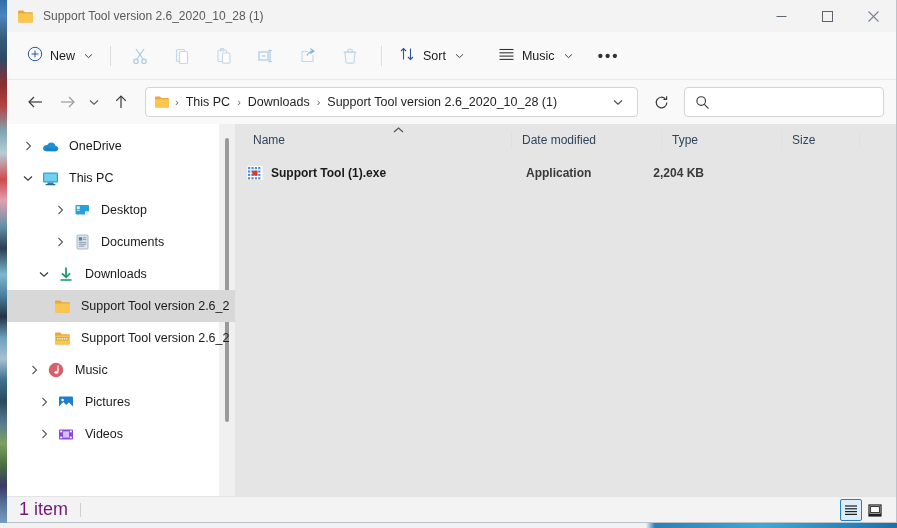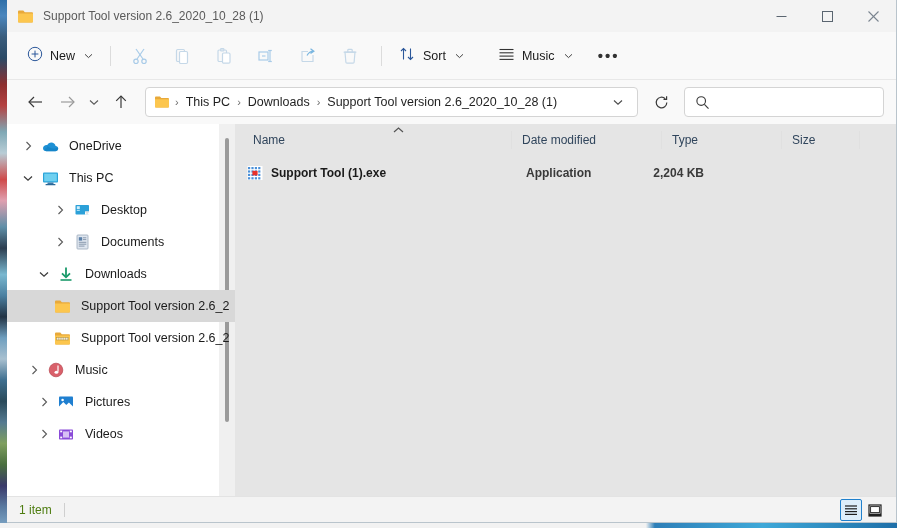--- a/index.html
+++ b/index.html
@@ -263,21 +263,21 @@
 
   
   #status-bar {
     height: 26px; min-height: 26px;
     background: #f3f3f3;
     border-top: 1px solid #e3e3e3;
     display: flex; align-items: center;
     padding-left: 12px;
     position: relative;
   }
-  #status-text { font-size: 12px; color: #4d7c0f; }
+  #status-text { font-size: 18px; color: #701a75; }
   #status-divider {
     width: 1px; height: 14px; background: #cfcfcf; margin-left: 12px;
   }
   #view-toggles {
     position: absolute; right: 10px; top: 2px;
     display: flex; gap: 2px;
   }
   .view-toggle {
     width: 22px; height: 22px;
     display: flex; align-items: center; justify-content: center;

